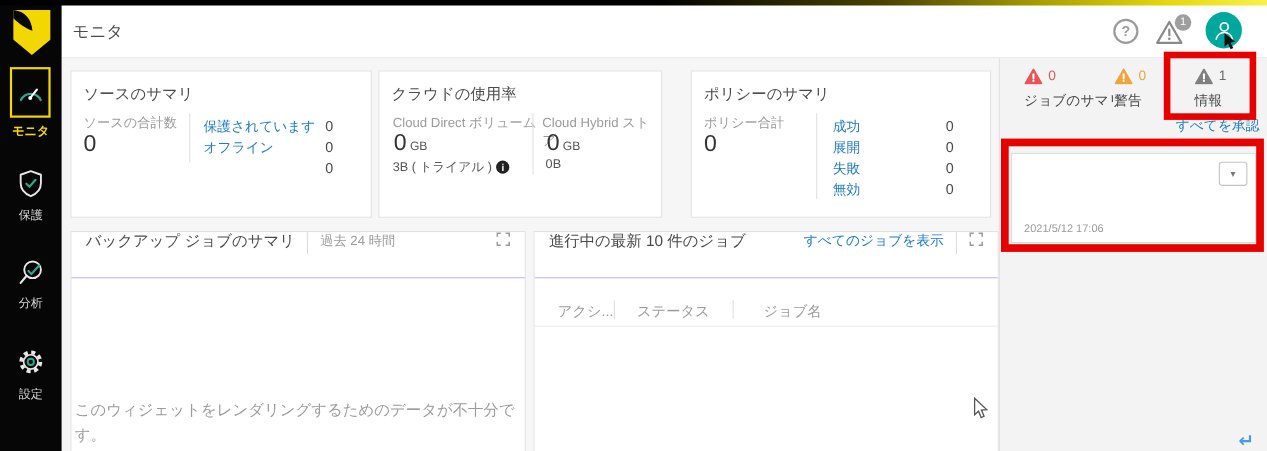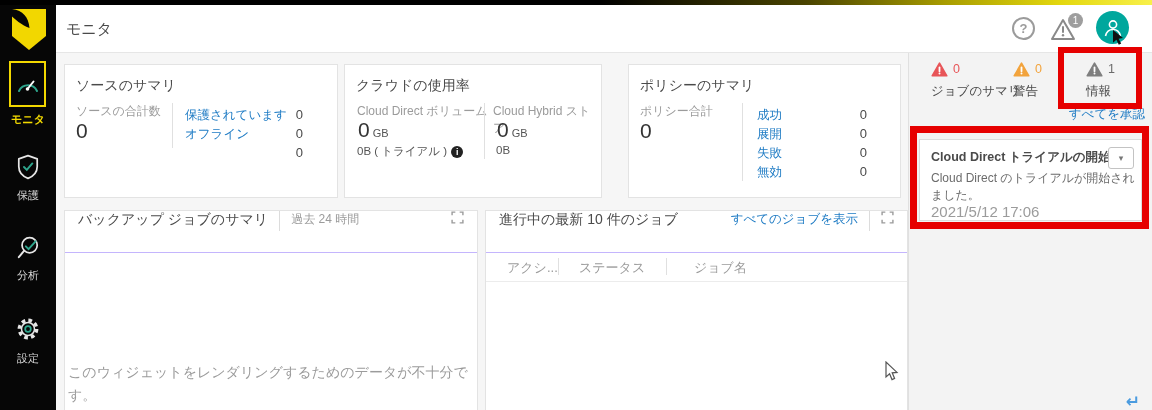--- a/index.html
+++ b/index.html
@@ -58,41 +58,41 @@
   .widget-title { font-size:14px; color:#4a4a4a; white-space:nowrap; }
   .header-sep { width:1px; height:20px; background:#dcdcdc; margin:0 11px; }
   .period { font-size:12px; color:#9b9b9b; white-space:nowrap; }
   .spacer { flex:1; }
   .view-all { font-size:12.5px; color:#1e7bc4; white-space:nowrap; cursor:pointer; }
   .expand-icon { width:13px; height:13px; flex:0 0 auto; }
 
   .widget-msg { position:absolute; left:3px; top:150px; width:424px; font-size:14px; line-height:1.65;
     color:#9b9b9b; }
 
-  .col-head-row { position:absolute; left:0; top:40px; right:0; height:31px; border-bottom:1px solid #ececec; }
+  .col-head-row { position:absolute; left:0; top:55px; right:0; height:31px; border-bottom:1px solid #ececec; }
   .col-label { position:absolute; top:8px; font-size:13px; color:#9b9b9b; }
   .col-sep { position:absolute; top:7px; width:1px; height:17px; background:#e0e0e0; }
 
   
   .rightpanel { position:absolute; left:908px; top:53px; width:244px; height:357px; background:#f3f3f3;
     border-left:1px solid #e0e0e0; }
   .alert-item { position:absolute; top:8px; cursor:pointer; }
   .alert-top { display:flex; align-items:center; gap:5px; height:16px; }
   .alert-count { font-size:12.5px; }
   .alert-label { font-size:12.5px; color:#4a4a4a; margin-top:6px; }
   .ack-link { position:absolute; right:7px; top:53px; font-size:12.5px; color:#1e7bc4; cursor:pointer; }
 
   .notif-card { position:absolute; left:10px; top:86px; width:223px; height:82px; background:#fff;
     border:1px solid #dcdcdc; }
   .notif-title { position:absolute; left:11px; top:9px; font-size:12.5px; font-weight:bold; color:#4a4a4a;
     white-space:nowrap; }
   .notif-btn { position:absolute; right:7px; top:7px; width:26px; height:22px; border:1px solid #c3c3c3;
     border-radius:3px; background:#fff; color:#777; font-size:9px; text-align:center; line-height:20px; cursor:pointer; }
   .notif-body { position:absolute; left:11px; top:30px; width:204px; font-size:12px; line-height:1.4; color:#6b6b6b; }
-  .notif-time { position:absolute; left:11px; top:63px; font-size:15px; color:#9b9b9b; }
+  .notif-time { position:absolute; left:11px; top:63px; font-size:10px; color:#9b9b9b; }
 
   
   .annot { position:absolute; border-style:solid; border-color:#e60000; z-index:40; pointer-events:none; }
   #annot-info { left:1058px; top:47px; width:84px; height:62px; border-width:6px; }
   #annot-card { left:910px; top:126px; width:239px; height:103px; border-width:7px; }
 
   .return-glyph { position:absolute; left:1126px; top:391px; font-size:17px; font-weight:bold; color:#4a9bdf; z-index:25; }
   .cursor-main { position:absolute; left:829px; top:308px; z-index:25; }
 </style>
 </head>
@@ -168,21 +168,21 @@
       <div class="row-val" style="left:208px; top:42px;">0</div>
       <div class="row-link" style="left:120px; top:61px;">オフライン</div>
       <div class="row-val" style="left:208px; top:61px;">0</div>
       <div class="row-val" style="left:208px; top:80px;">0</div>
     </div>
 
     <div class="card" id="card-cloud">
       <div class="card-title">クラウドの使用率</div>
       <div class="sub-label" style="left:12px; top:38px;">Cloud Direct ボリューム</div>
       <div class="big-val" style="left:13px; top:53px;"><span>0</span><span class="unit">GB</span></div>
-      <div class="sub-bytes" style="left:12px; top:79px;"><span>0B ( トライアル )</span><span class="info-dot">i</span></div>
+      <div class="sub-bytes" style="left:12px; top:79px;"><span>3B ( トライアル )</span><span class="info-dot">i</span></div>
       <div class="vdiv" style="left:139px; top:38px; height:56px;"></div>
       <div class="sub-label" style="left:148px; top:38px;">Cloud Hybrid ストア</div>
       <div class="big-val" style="left:152px; top:53px;"><span>0</span><span class="unit">GB</span></div>
       <div class="sub-bytes" style="left:151px; top:79px;">0B</div>
     </div>
 
     <div class="card" id="card-policy">
       <div class="card-title">ポリシーのサマリ</div>
       <div class="sub-label" style="left:11px; top:38px;">ポリシー合計</div>
       <div class="big-val" style="left:11px; top:54px;">0</div>
@@ -269,23 +269,21 @@
           <circle cx="8.5" cy="11.6" r="1" fill="#fff"></circle>
         </svg>
         <span class="alert-count" style="color:#6b6b6b;">1</span>
       </div>
       <div class="alert-label">情報</div>
     </div>
 
     <div class="ack-link">すべてを承認</div>
 
     <div class="notif-card">
-      <div class="notif-title">Cloud Direct トライアルの開始</div>
       <div class="notif-btn"><span>▾</span></div>
-      <div class="notif-body">Cloud Direct のトライアルが開始されました。</div>
       <div class="notif-time">2021/5/12 17:06</div>
     </div>
   </div>
 
   <div class="annot" id="annot-info"></div>
   <div class="annot" id="annot-card"></div>
 
   <div class="return-glyph">↵</div>
 </div>
 

